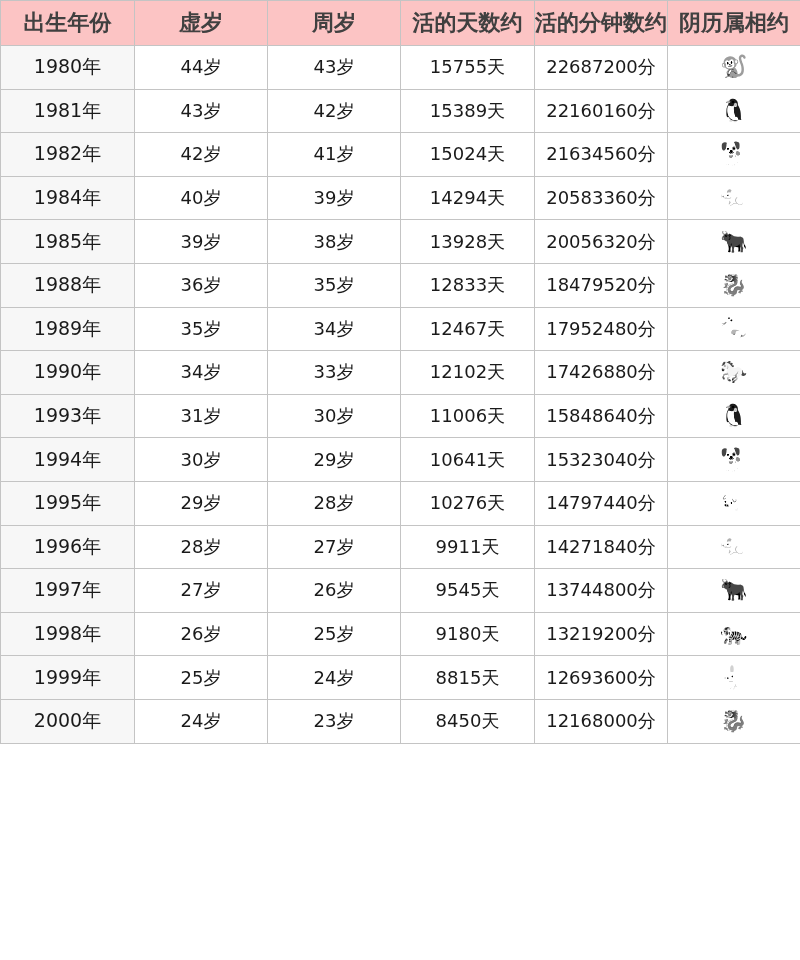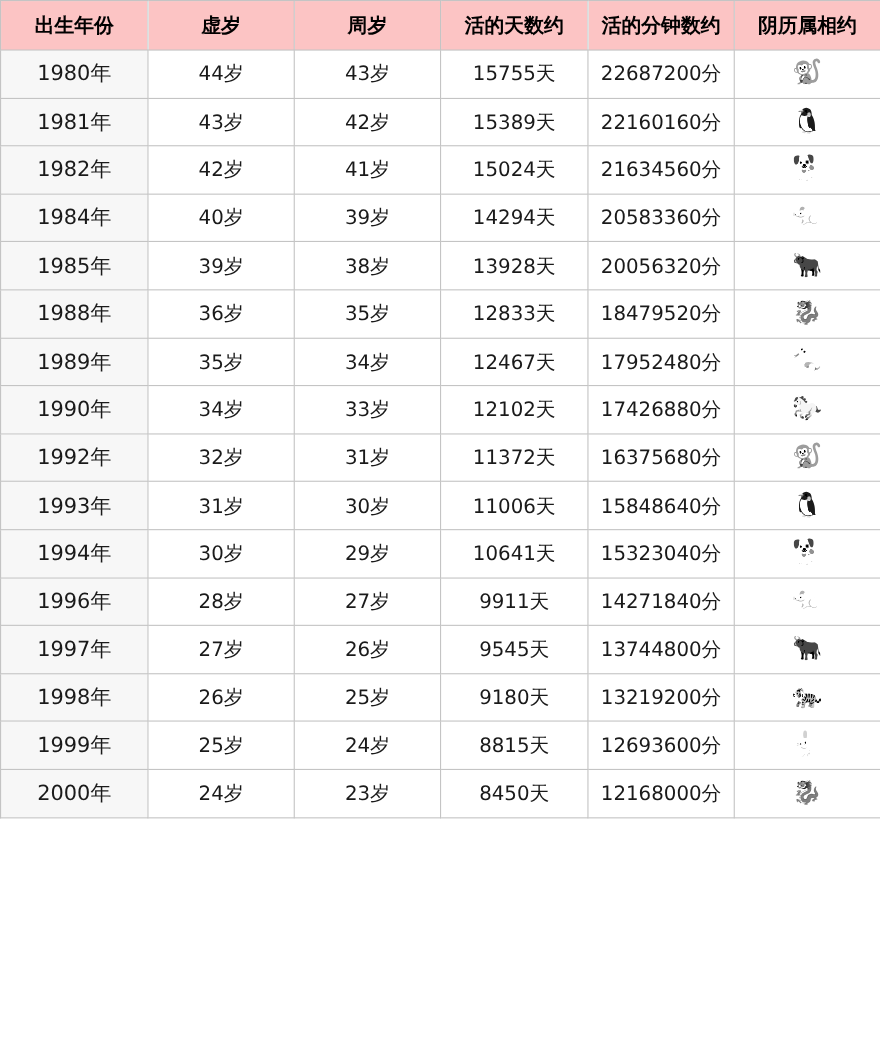--- a/index.html
+++ b/index.html
@@ -14,22 +14,22 @@
       border: 1px solid #c4c4c4;
       text-align: center;
       vertical-align: middle;
       white-space: nowrap;
       overflow: hidden;
     }
     table.zodiac-table th {
       height: 45px;
       background: #fcc4c4;
       font-weight: bold;
-      font-size: 18px;
-      color: #000000;
+      font-size: 22px;
+      color: #404040;
     }
     table.zodiac-table td {
       height: 43.6px;
       font-size: 18px;
       color: #1a1a1a;
     }
     table.zodiac-table td.year-cell {
       font-weight: normal;
       font-size: 19px;
       background: #f7f7f7;
@@ -129,44 +129,44 @@
       </tr>
       <tr>
         <td class="year-cell">1990年</td>
         <td>34岁</td>
         <td>33岁</td>
         <td>12102天</td>
         <td>17426880分</td>
         <td class="zodiac-cell"><span class="zodiac-glyph">🐎</span></td>
       </tr>
       <tr>
-        <td class="year-cell">1992年</td>
-        <td>32岁</td>
-        <td>31岁</td>
-        <td>11372天</td>
-        <td>16375680分</td>
-        <td class="zodiac-cell"><span class="zodiac-glyph">🐒</span></td>
-      </tr>
-      <tr>
         <td class="year-cell">1993年</td>
         <td>31岁</td>
         <td>30岁</td>
         <td>11006天</td>
         <td>15848640分</td>
         <td class="zodiac-cell"><span class="zodiac-glyph">🐧</span></td>
       </tr>
       <tr>
         <td class="year-cell">1994年</td>
         <td>30岁</td>
         <td>29岁</td>
         <td>10641天</td>
         <td>15323040分</td>
         <td class="zodiac-cell"><span class="zodiac-glyph">🐕</span></td>
       </tr>
       <tr>
+        <td class="year-cell">1995年</td>
+        <td>29岁</td>
+        <td>28岁</td>
+        <td>10276天</td>
+        <td>14797440分</td>
+        <td class="zodiac-cell"><span class="zodiac-glyph">🐖</span></td>
+      </tr>
+      <tr>
         <td class="year-cell">1996年</td>
         <td>28岁</td>
         <td>27岁</td>
         <td>9911天</td>
         <td>14271840分</td>
         <td class="zodiac-cell"><span class="zodiac-glyph">🐀</span></td>
       </tr>
       <tr>
         <td class="year-cell">1997年</td>
         <td>27岁</td>

